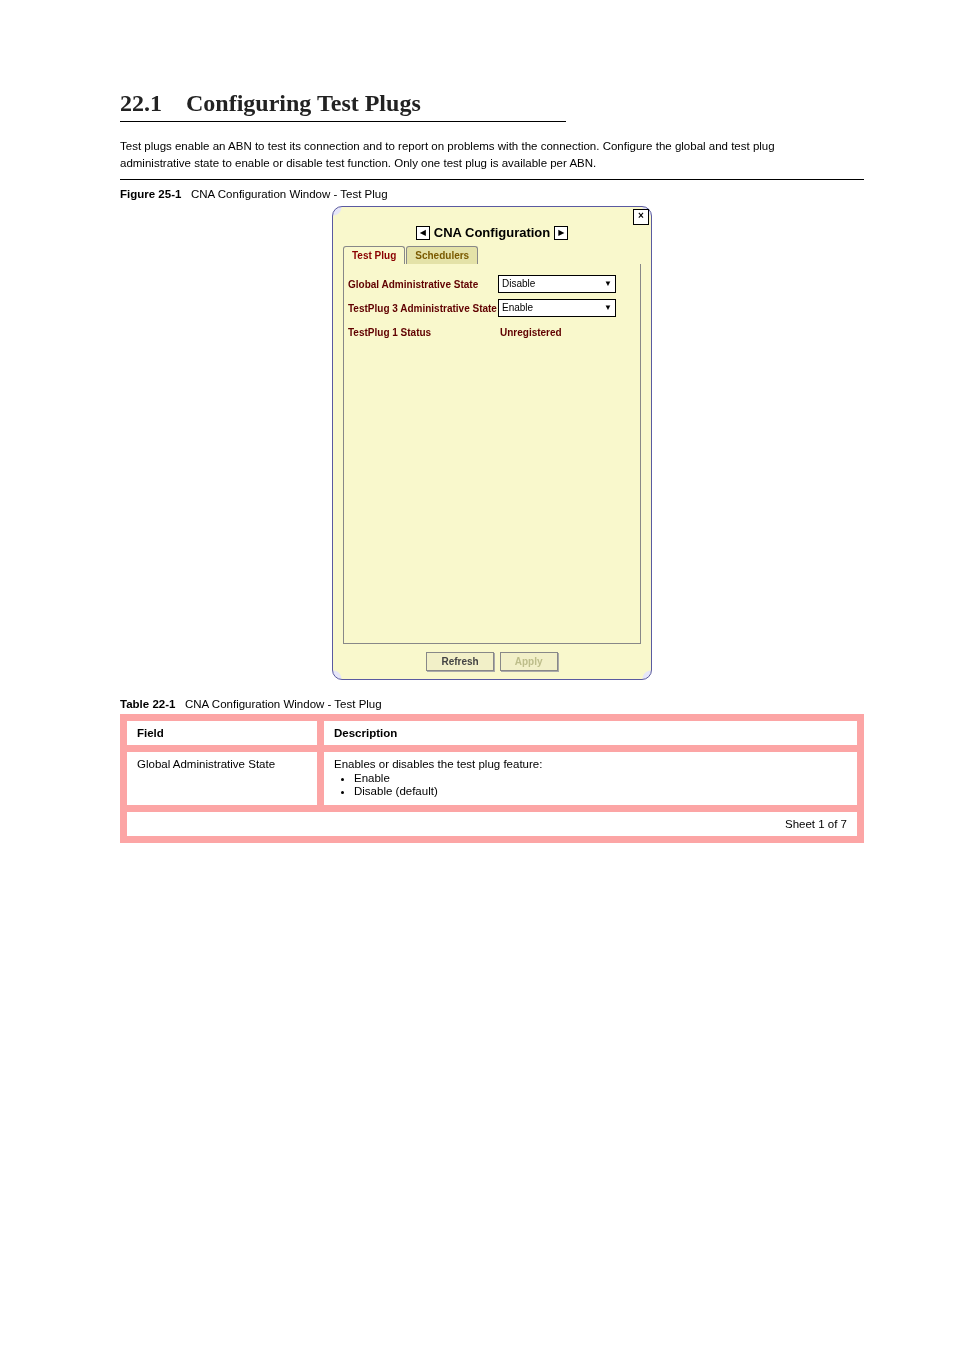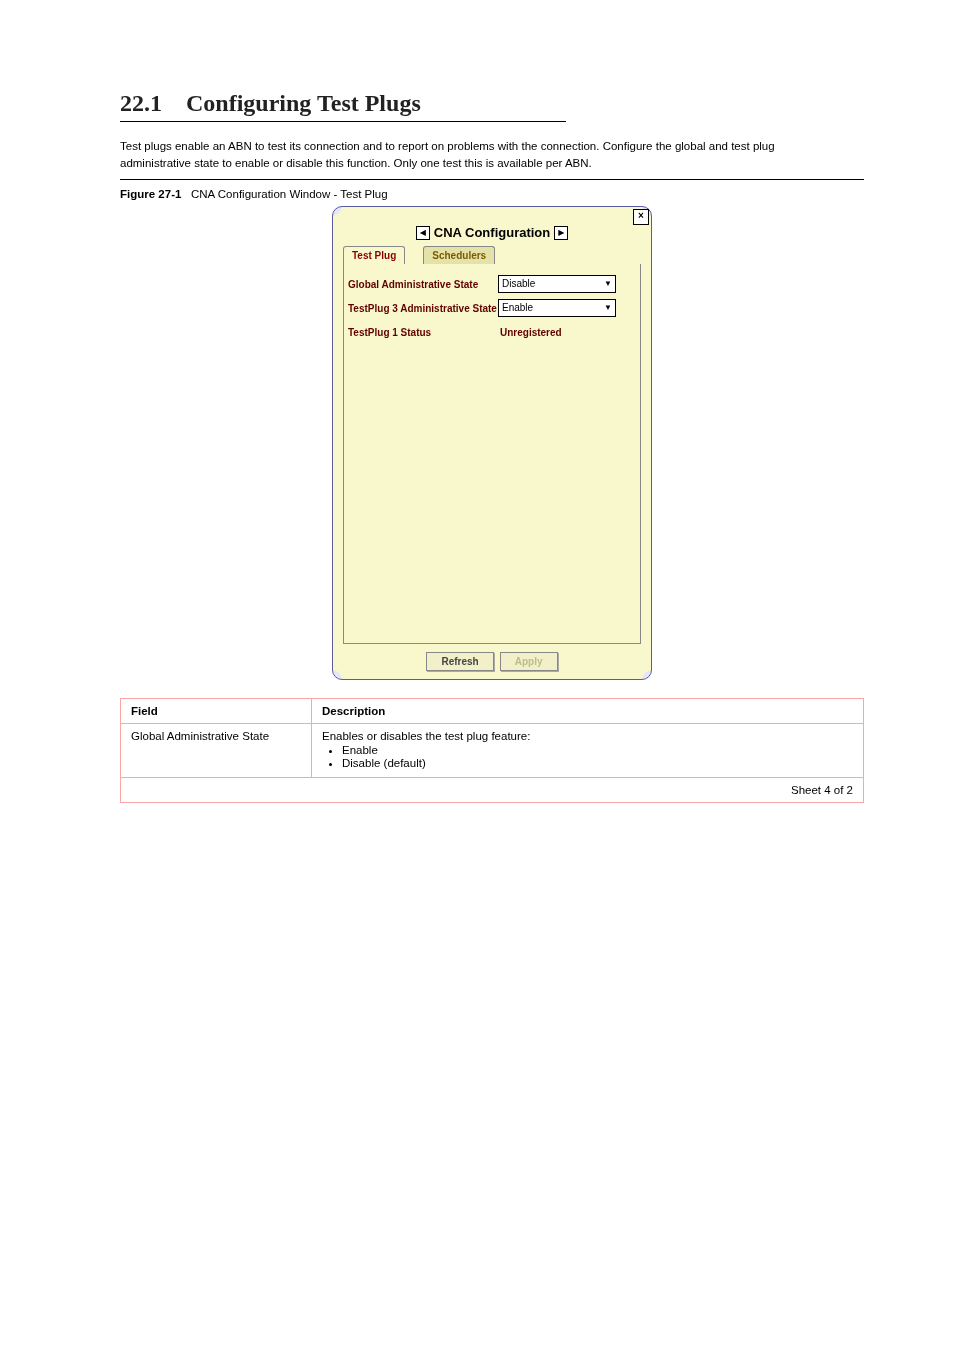--- a/index.html
+++ b/index.html
@@ -88,21 +88,21 @@
     padding: 1px 2px;
     width: 8px;
     text-align: center;
   }
   .win-title {
     font-size: 13px;
     font-weight: 700;
   }
   .tabs-row {
     display: flex;
-    gap: 18px;
+    gap: 1px;
     margin-bottom: 0;
     font-size: 10px;
     font-weight: 700;
   }
   .tab {
     border: 1px solid #888;
     border-bottom: none;
     border-radius: 3px 3px 0 0;
     padding: 3px 8px;
     background: #f9f8cc;
@@ -182,21 +182,21 @@
     font-weight: 700;
     margin: 8px 0 4px 0;
   }
   table.field-table {
     border-collapse: collapse;
     width: 100%;
     font-size: 11.5px;
   }
   table.field-table th,
   table.field-table td {
-    border: 1px solid #fca5a5;
+    border: 7px solid #fca5a5;
     padding: 6px 10px;
     text-align: left;
     vertical-align: top;
   }
   table.field-table th {
     font-weight: 700;
     background: #fff;
   }
   .bul {
     margin: 2px 0 2px 20px;
@@ -212,25 +212,25 @@
 
 <div class="page">
 
   <div class="section-title">
     <span>22.1</span>
     &nbsp;&nbsp;
     <span>Configuring Test Plugs</span>
   </div>
   <hr class="hr">
 
-  <p class="body-text">Test plugs enable an ABN to test its connection and to report on problems with the connection. Configure the global and test plug administrative state to enable or disable this function. Only one test this is available per ABN.</p>
+  <p class="body-text">Test plugs enable an ABN to test its connection and to report on problems with the connection. Configure the global and test plug administrative state to enable or disable test function. Only one test plug is available per ABN.</p>
 
   <hr class="hr2">
   <div class="fig-label">
-    <span>Figure 27-1</span>
+    <span>Figure 25-1</span>
     &nbsp;
     <span style="font-weight:400">CNA Configuration Window - Test Plug</span>
   </div>
 
   <div class="fig-wrap">
     <div class="window">
       <div class="close-x">×</div>
 
       <div class="win-title-row">
         <div class="arrow-box">◀</div>
@@ -272,38 +272,43 @@
         </div>
       </div>
 
       <div class="win-buttons">
         <div class="win-btn">Refresh</div>
         <div class="win-btn disabled">Apply</div>
       </div>
     </div>
   </div>
 
+  <div class="tbl-label">
+    <span>Table 22-1</span>
+    &nbsp;
+    <span style="font-weight:400">CNA Configuration Window - Test Plug</span>
+  </div>
 
   <table class="field-table">
     <thead>
       <tr>
         <th style="width:170px">Field</th>
         <th>Description</th>
       </tr>
     </thead>
     <tbody>
       <tr>
         <td>Global Administrative State</td>
         <td>
           <span>Enables or disables the test plug feature:</span>
           <ul class="bul">
             <li>Enable</li>
             <li>Disable (default)</li>
           </ul>
         </td>
       </tr>
       <tr>
-        <td colspan="2" style="text-align:right">Sheet 4 of 2</td>
+        <td colspan="2" style="text-align:right">Sheet 1 of 7</td>
       </tr>
     </tbody>
   </table>
 
 </div>
 
 </body></html>

